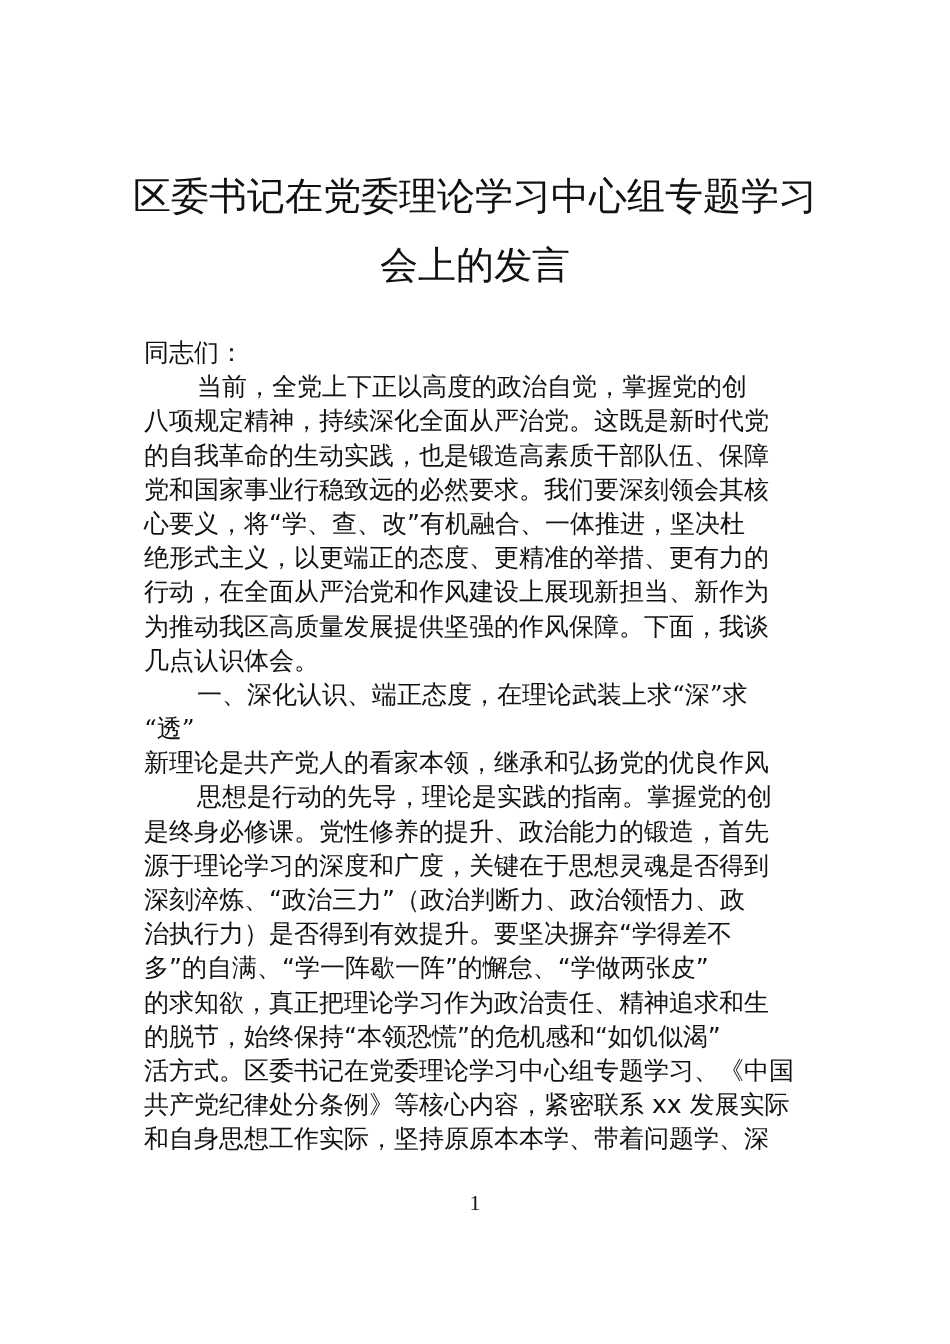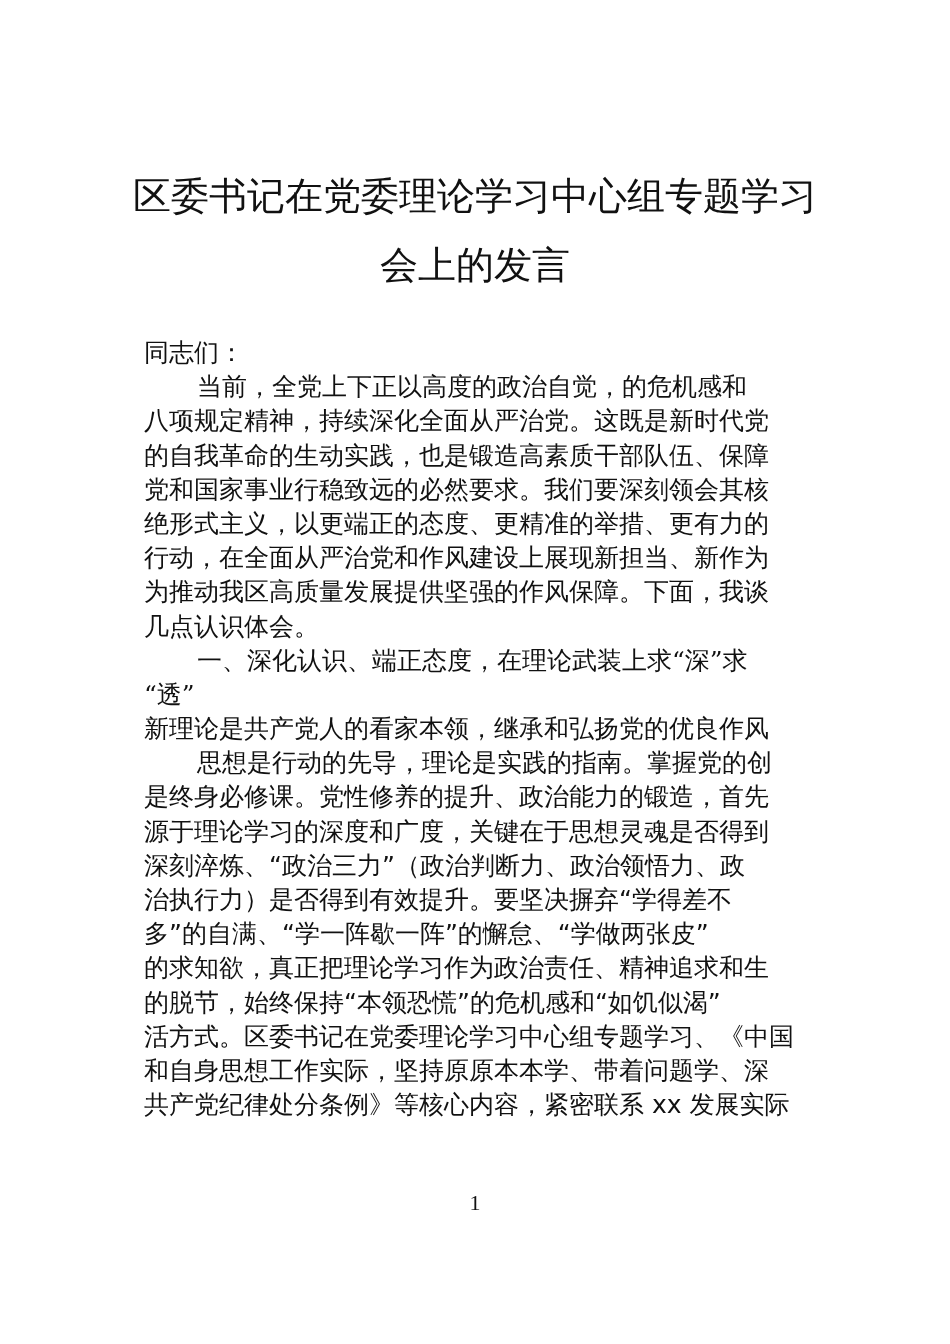--- a/index.html
+++ b/index.html
@@ -63,24 +63,25 @@
 
 <div class="page">
 
   <div class="title-line" style="top:174px;">区委书记在党委理论学习中心组专题学习</div>
   <div class="title-line" style="top:243px;">会上的发言</div>
 
   <div class="body-block">
     <div class="line">同志们：</div>
 
     <div>
-      <div class="line indent">当前，全党上下正以高度的政治自觉，的危机感和</div>
+      <div class="line indent">当前，全党上下正以高度的政治自觉，掌握党的创</div>
       <div class="line">八项规定精神，持续深化全面从严治党。这既是新时代党</div>
       <div class="line">的自我革命的生动实践，也是锻造高素质干部队伍、保障</div>
       <div class="line">党和国家事业行稳致远的必然要求。我们要深刻领会其核</div>
+      <div class="line">心要义，将“学、查、改”有机融合、一体推进，坚决杜</div>
       <div class="line">绝形式主义，以更端正的态度、更精准的举措、更有力的</div>
       <div class="line">行动，在全面从严治党和作风建设上展现新担当、新作为</div>
       <div class="line">为推动我区高质量发展提供坚强的作风保障。下面，我谈</div>
       <div class="line">几点认识体会。</div>
     </div>
 
     <div>
       <div class="line indent heading">一、深化认识、端正态度，在理论武装上求“深”求</div>
       <div class="line heading">“透”</div>
     </div>
@@ -89,19 +90,19 @@
       <div class="line">新理论是共产党人的看家本领，继承和弘扬党的优良作风</div>
       <div class="line indent">思想是行动的先导，理论是实践的指南。掌握党的创</div>
       <div class="line">是终身必修课。党性修养的提升、政治能力的锻造，首先</div>
       <div class="line">源于理论学习的深度和广度，关键在于思想灵魂是否得到</div>
       <div class="line">深刻淬炼、“政治三力”（政治判断力、政治领悟力、政</div>
       <div class="line">治执行力）是否得到有效提升。要坚决摒弃“学得差不</div>
       <div class="line">多”的自满、“学一阵歇一阵”的懈怠、“学做两张皮”</div>
       <div class="line">的求知欲，真正把理论学习作为政治责任、精神追求和生</div>
       <div class="line">的脱节，始终保持“本领恐慌”的危机感和“如饥似渴”</div>
       <div class="line">活方式。区委书记在党委理论学习中心组专题学习、《中国</div>
+      <div class="line">共产党纪律处分条例》等核心内容，紧密联系 xx 发展实际</div>
       <div class="line">和自身思想工作实际，坚持原原本本学、带着问题学、深</div>
-      <div class="line">共产党纪律处分条例》等核心内容，紧密联系 xx 发展实际</div>
     </div>
   </div>
 
   <div class="page-number">1</div>
 </div>
 
 </body></html>

